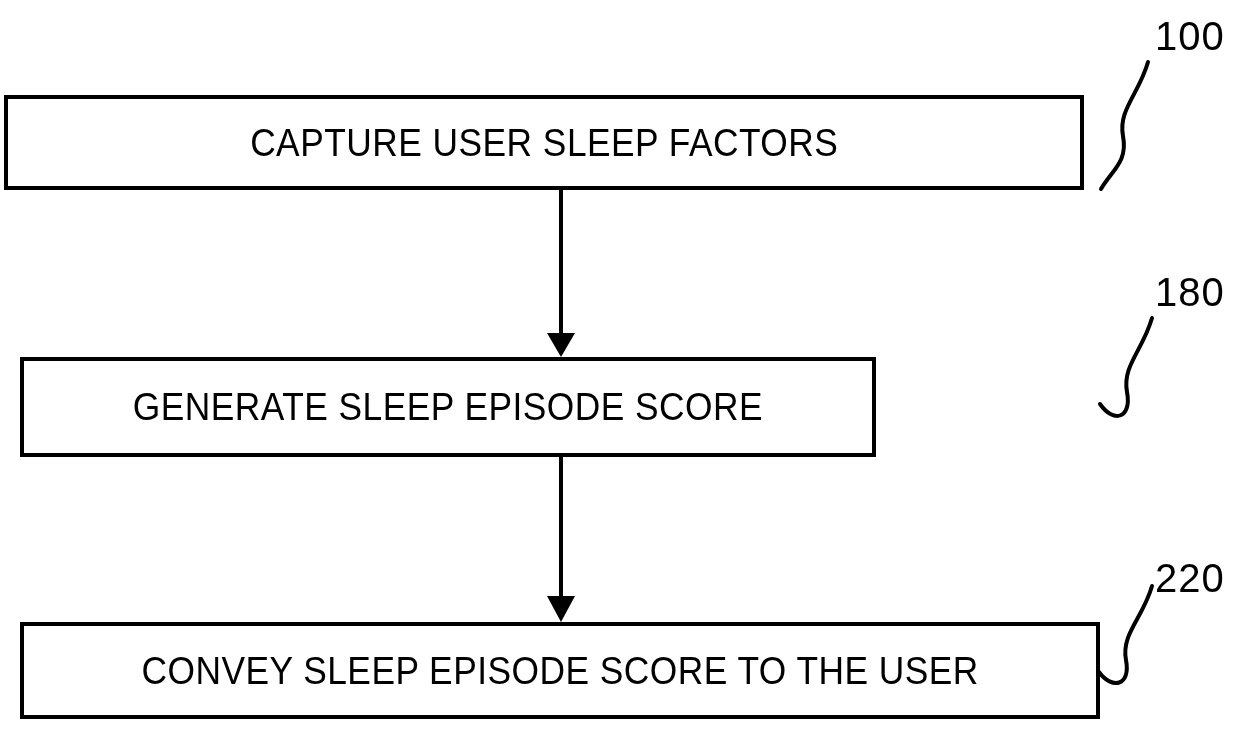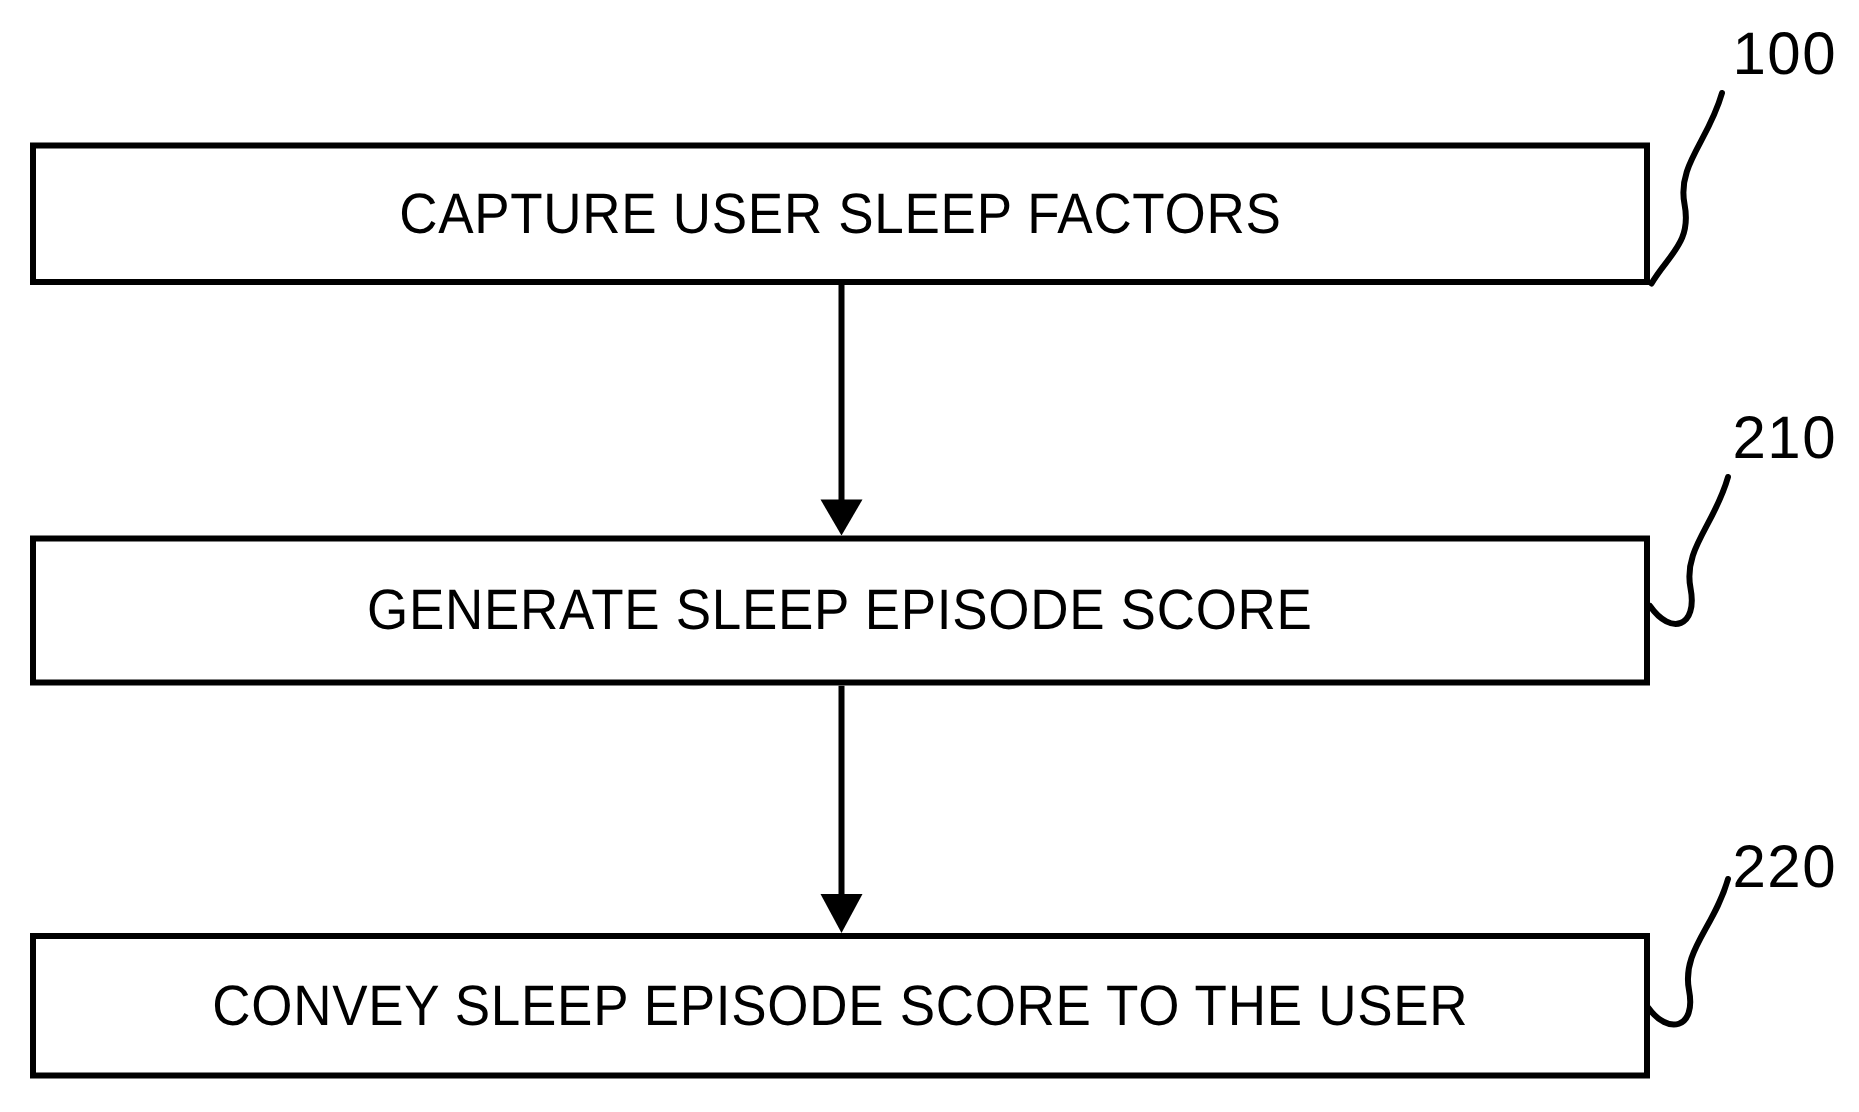--- a/index.html
+++ b/index.html
@@ -71,28 +71,28 @@
       <polygon points="547,596 575,596 561,622" fill="#000000"></polygon>
     </g>
 
     <path d="M 1148 62 C 1139 94 1118 110 1123 136 C 1128 162 1112 170 1101 189" fill="none" stroke="#000000" stroke-width="4" stroke-linecap="round"></path>
 
     <path d="M 1152 318 C 1143 350 1122 366 1127 392 C 1132 418 1114 424 1100 404" fill="none" stroke="#000000" stroke-width="4" stroke-linecap="round"></path>
 
     <path d="M 1152 586 C 1143 618 1121 634 1126 660 C 1131 686 1112 690 1099 672" fill="none" stroke="#000000" stroke-width="4" stroke-linecap="round"></path>
   </svg>
 
-  <div class="flow-box" style="left:20px; top:95px; width:1080px; height:95px;">
+  <div class="flow-box" style="left:4px; top:95px; width:1080px; height:95px;">
     <span class="flow-box-label">CAPTURE USER SLEEP FACTORS</span>
   </div>
   <div class="ref-numeral" style="left:1155px; top:16px;">100</div>
 
-  <div class="flow-box" style="left:20px; top:357px; width:1080px; height:100px;">
+  <div class="flow-box" style="left:20px; top:357px; width:856px; height:100px;">
     <span class="flow-box-label">GENERATE SLEEP EPISODE SCORE</span>
   </div>
-  <div class="ref-numeral" style="left:1155px; top:272px;">210</div>
+  <div class="ref-numeral" style="left:1155px; top:272px;">180</div>
 
   <div class="flow-box" style="left:20px; top:622px; width:1080px; height:97px;">
     <span class="flow-box-label">CONVEY SLEEP EPISODE SCORE TO THE USER</span>
   </div>
   <div class="ref-numeral" style="left:1155px; top:558px;">220</div>
 
 </div>
 
 </body></html>

